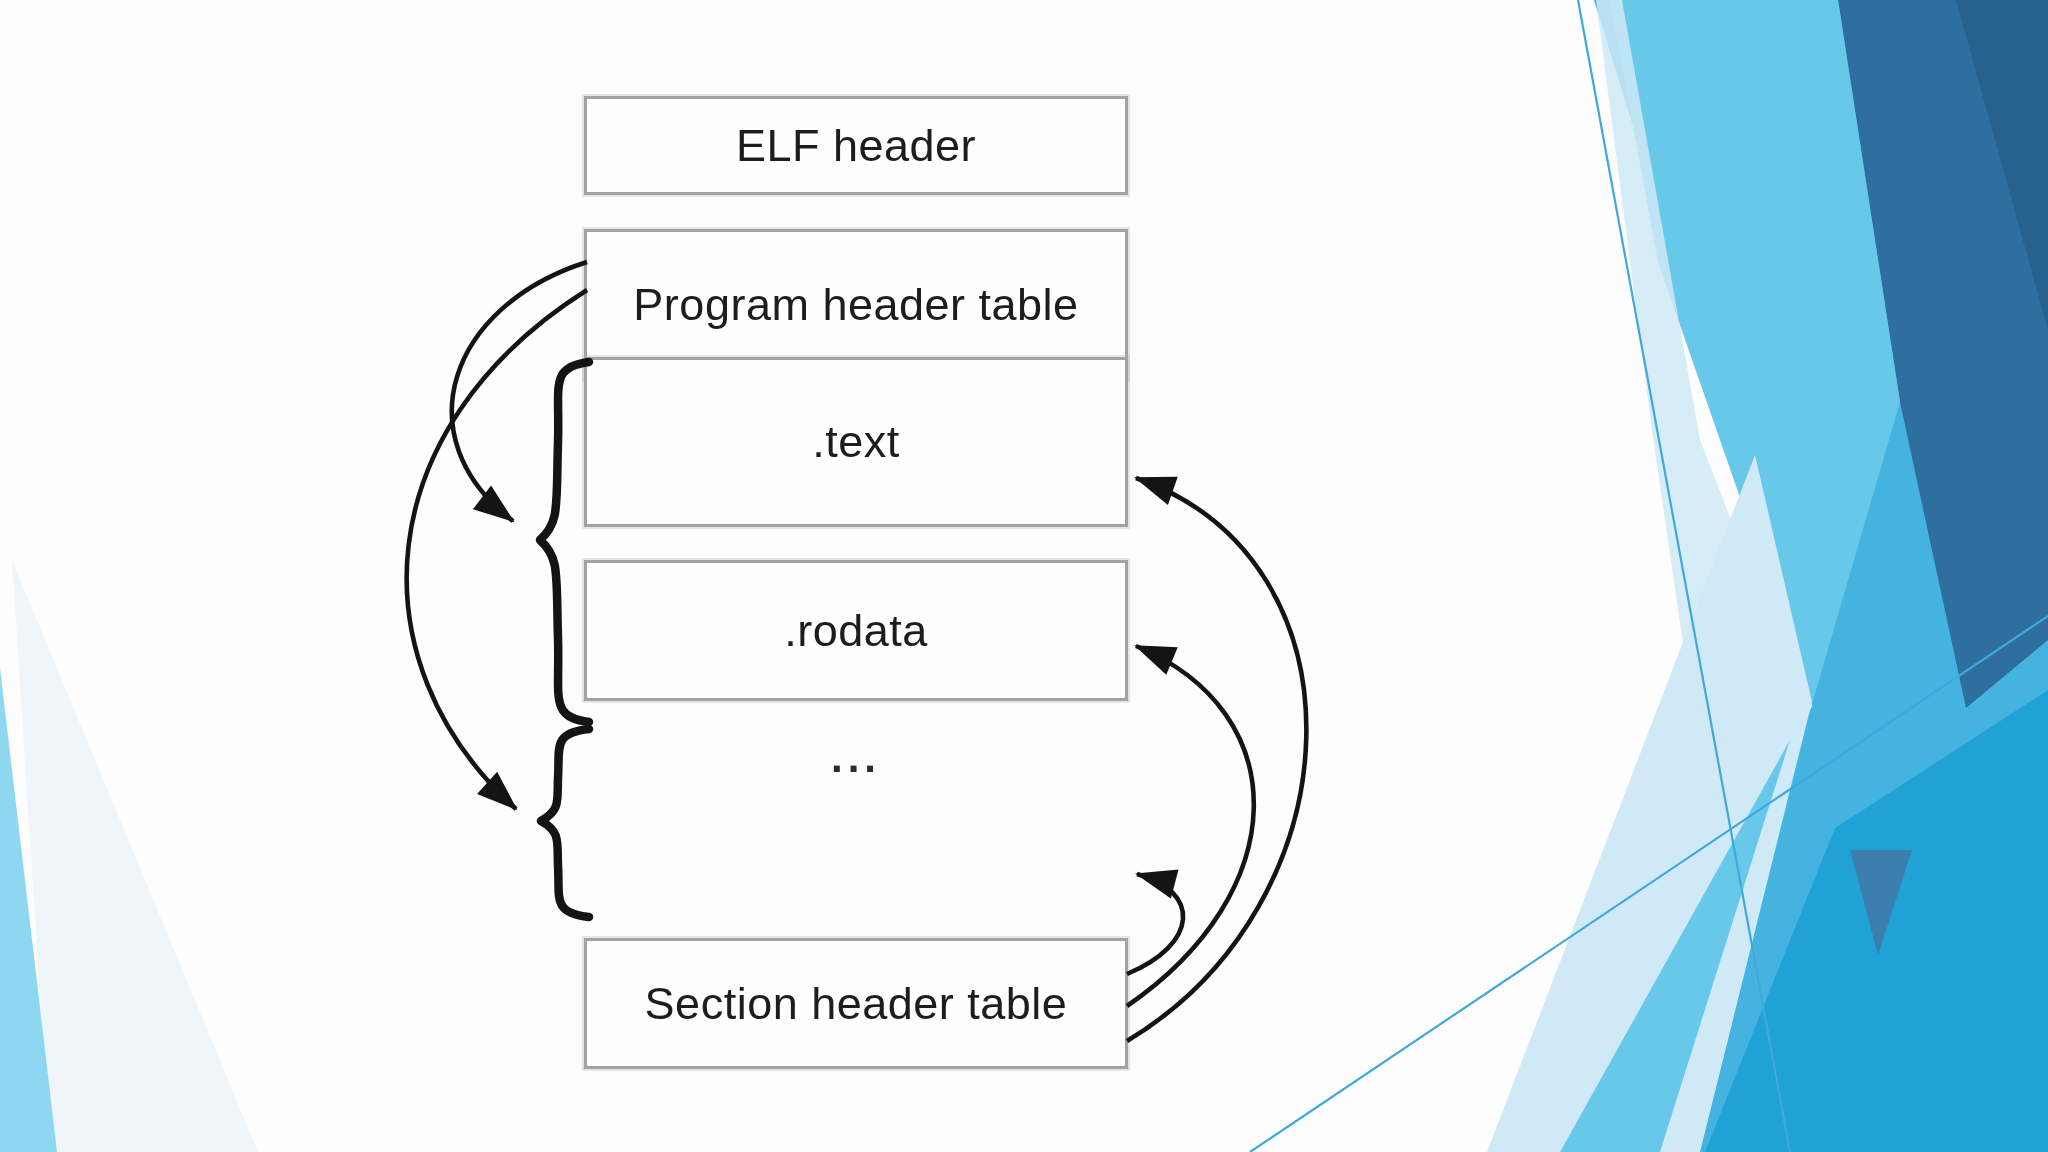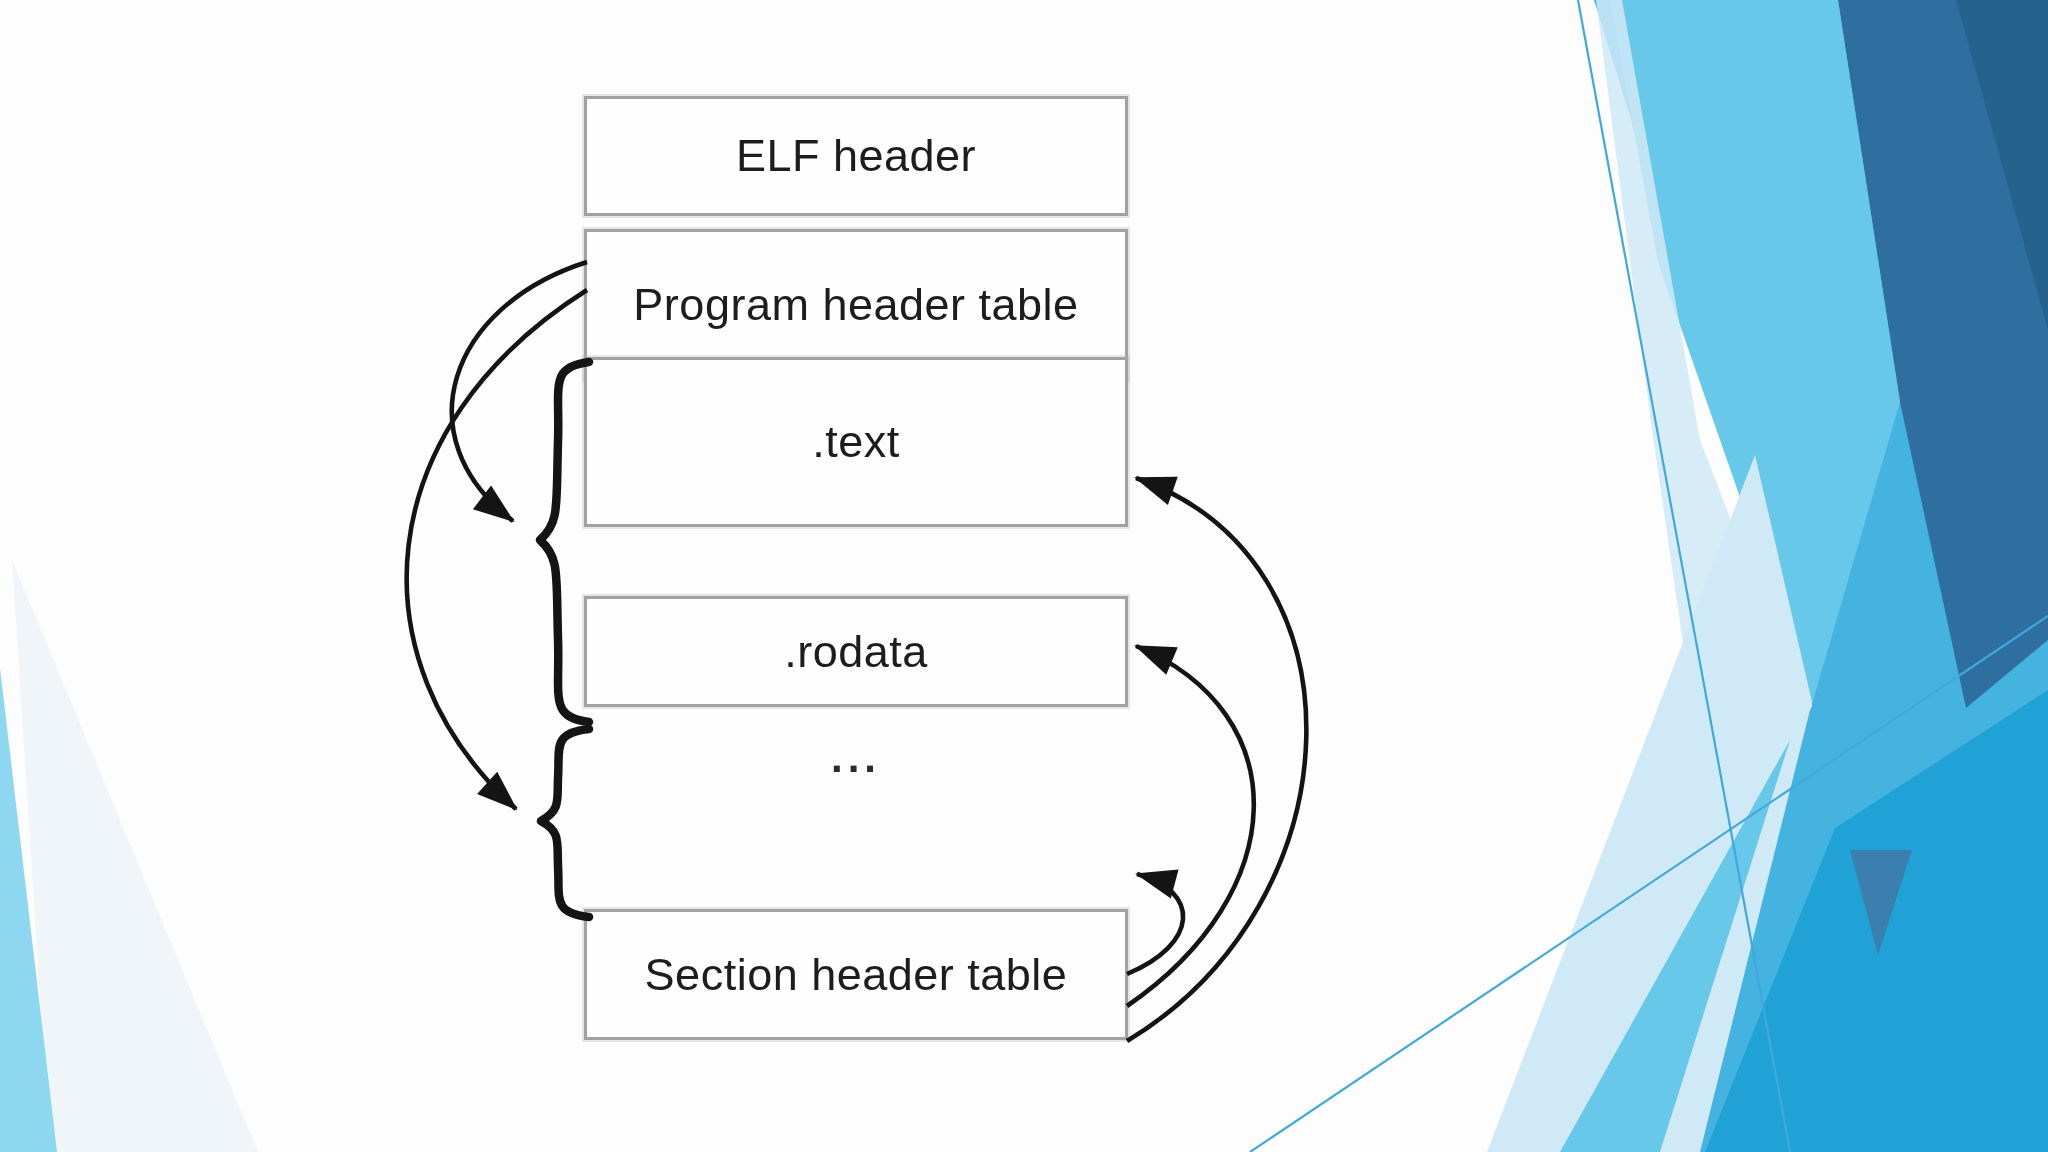--- a/index.html
+++ b/index.html
@@ -22,26 +22,26 @@
     box-shadow:0 0 0 2px rgba(170,170,170,0.28);
     display:flex;align-items:center;justify-content:center;
     z-index:2;
   }
   .dbox span{
     font-size:45px;
     color:#1d1d1d;
     letter-spacing:.5px;
     white-space:nowrap;
   }
-  .box-elf{top:96px;height:120px;align-items:center;}
+  .box-elf{top:96px;height:99px;align-items:center;}
   .box-pht{top:229px;height:151px;}
   .box-text{top:357px;height:170px;}
-  .box-rodata{top:596px;height:111px;}
+  .box-rodata{top:560px;height:141px;}
   .box-data{top:795px;height:135px;}
-  .box-sht{top:909px;height:131px;}
+  .box-sht{top:938px;height:131px;}
   .ellipsis{
     position:absolute;
     left:584px;width:544px;top:726px;height:64px;
     display:flex;align-items:center;justify-content:center;
     font-size:42px;font-weight:600;color:#2a2a2a;letter-spacing:5px;
     z-index:2;
   }
 </style>
 </head>
 <body>

